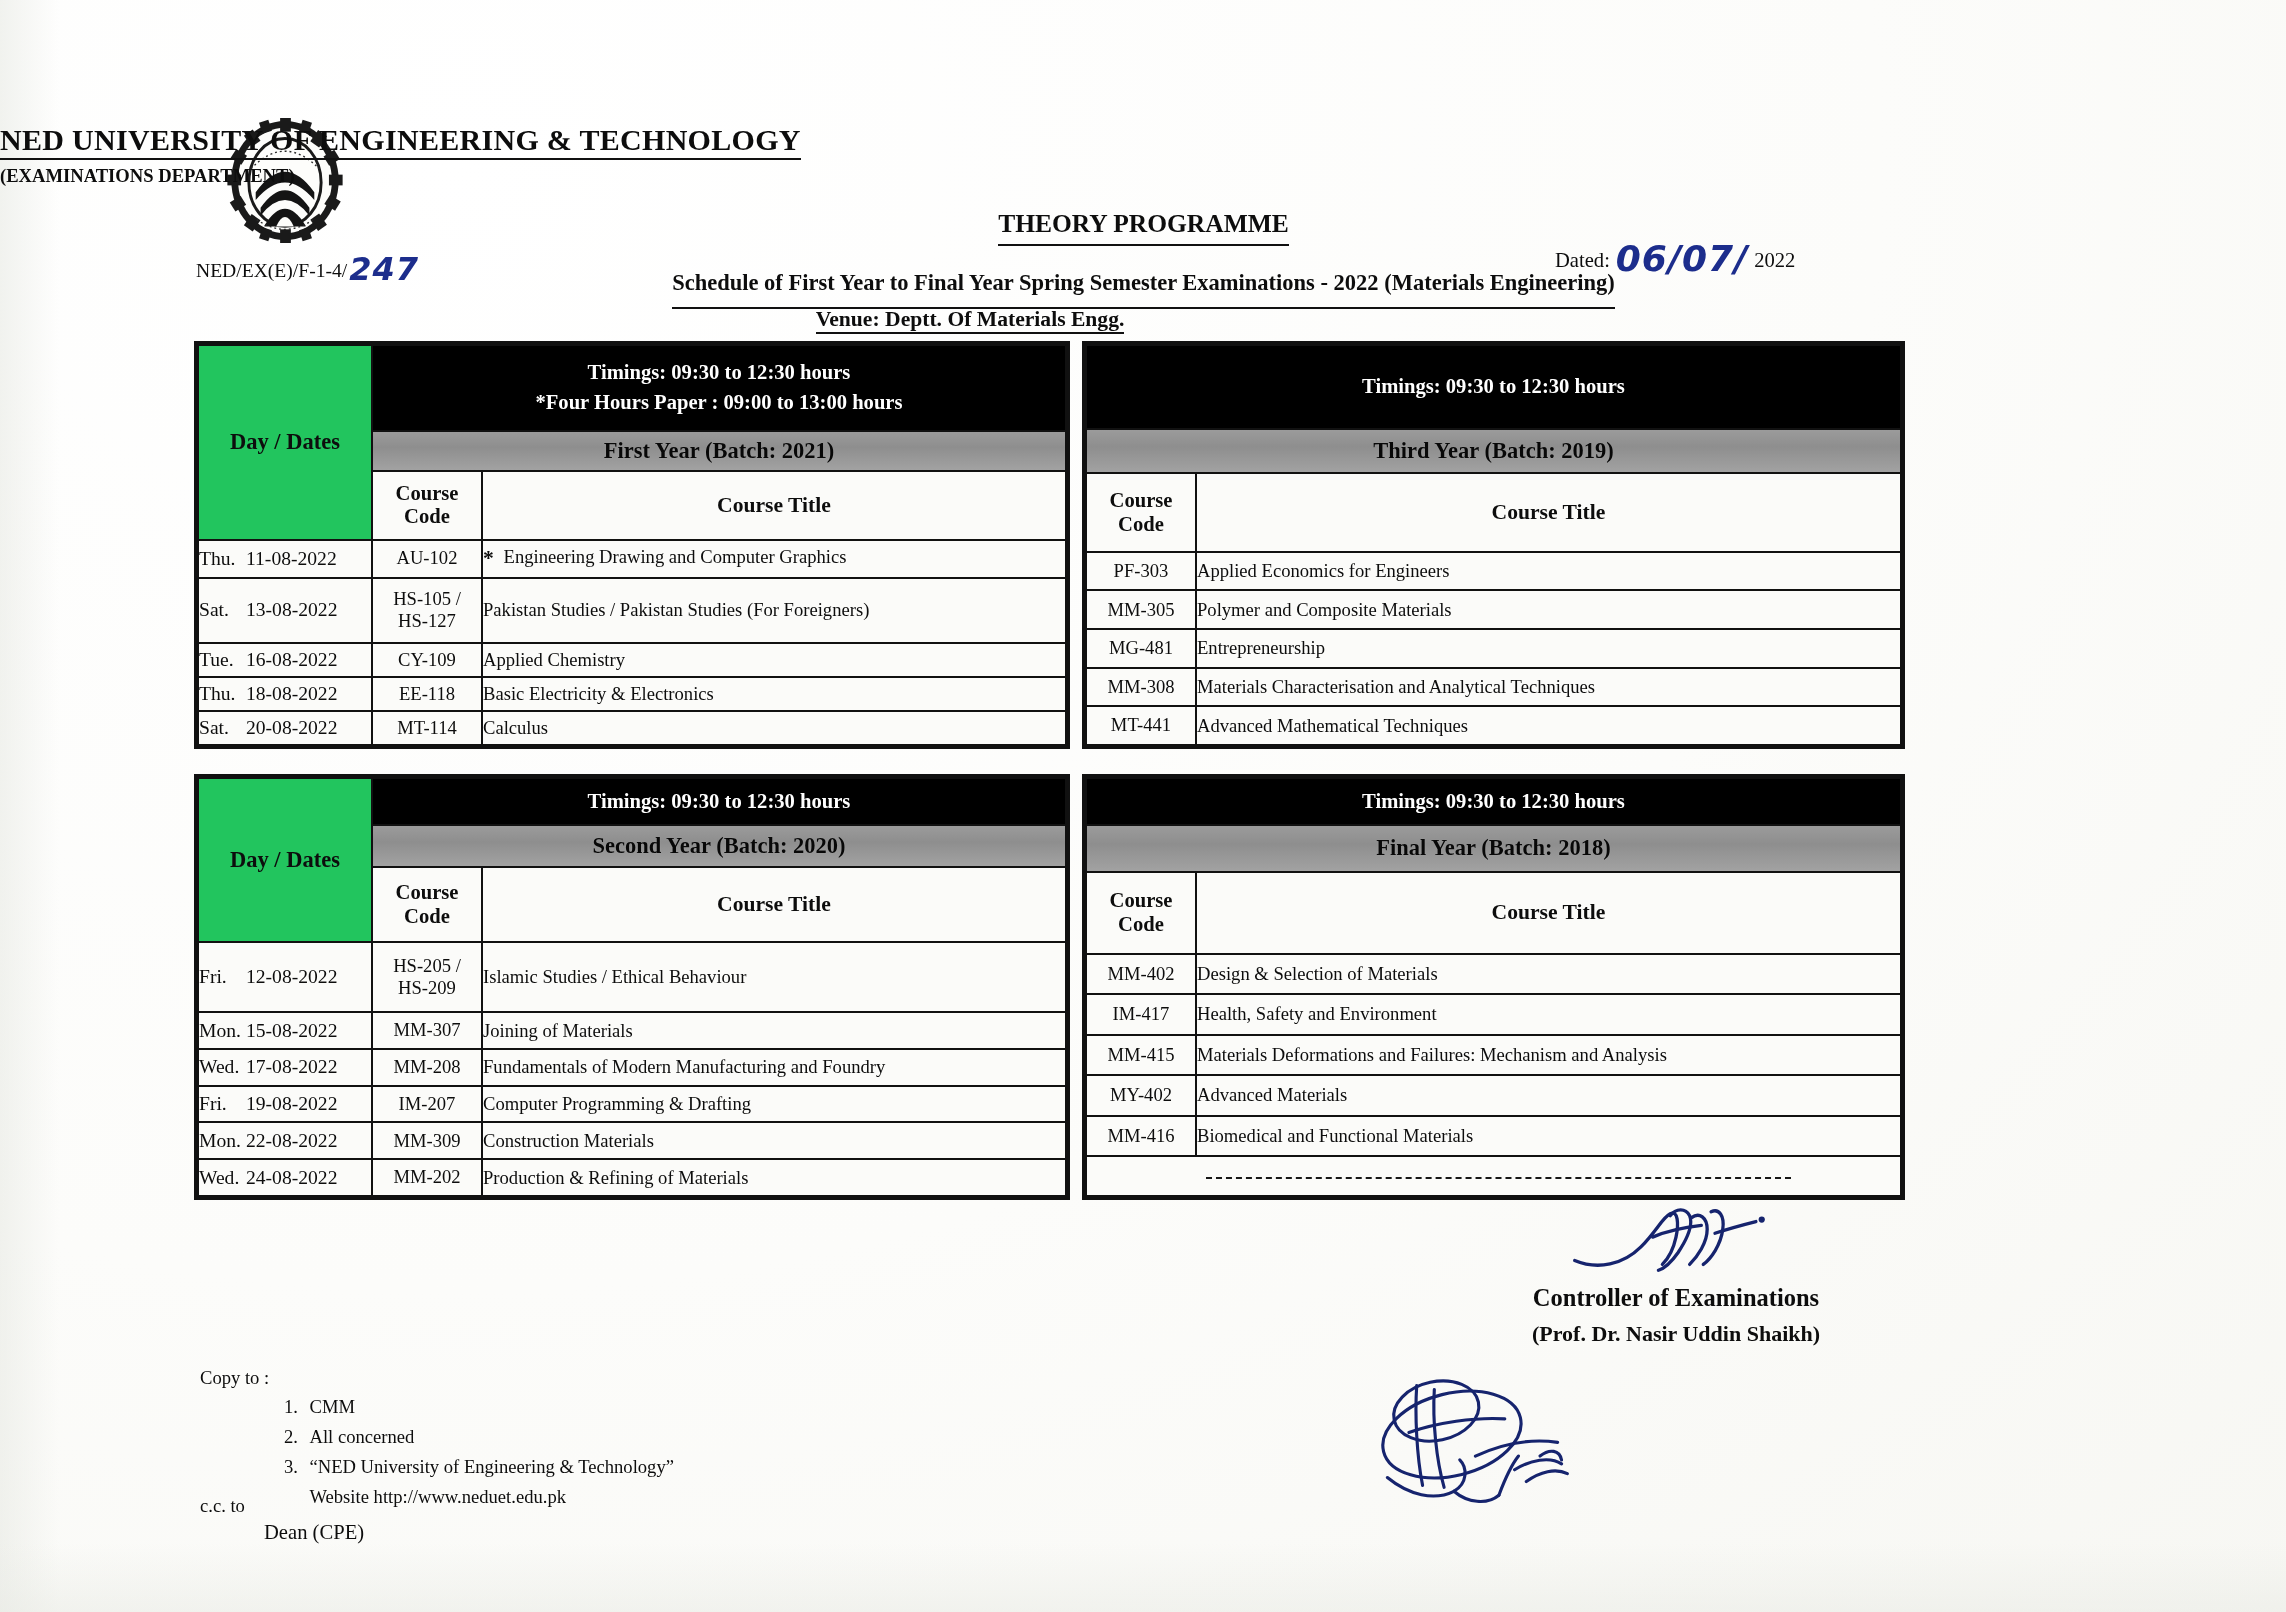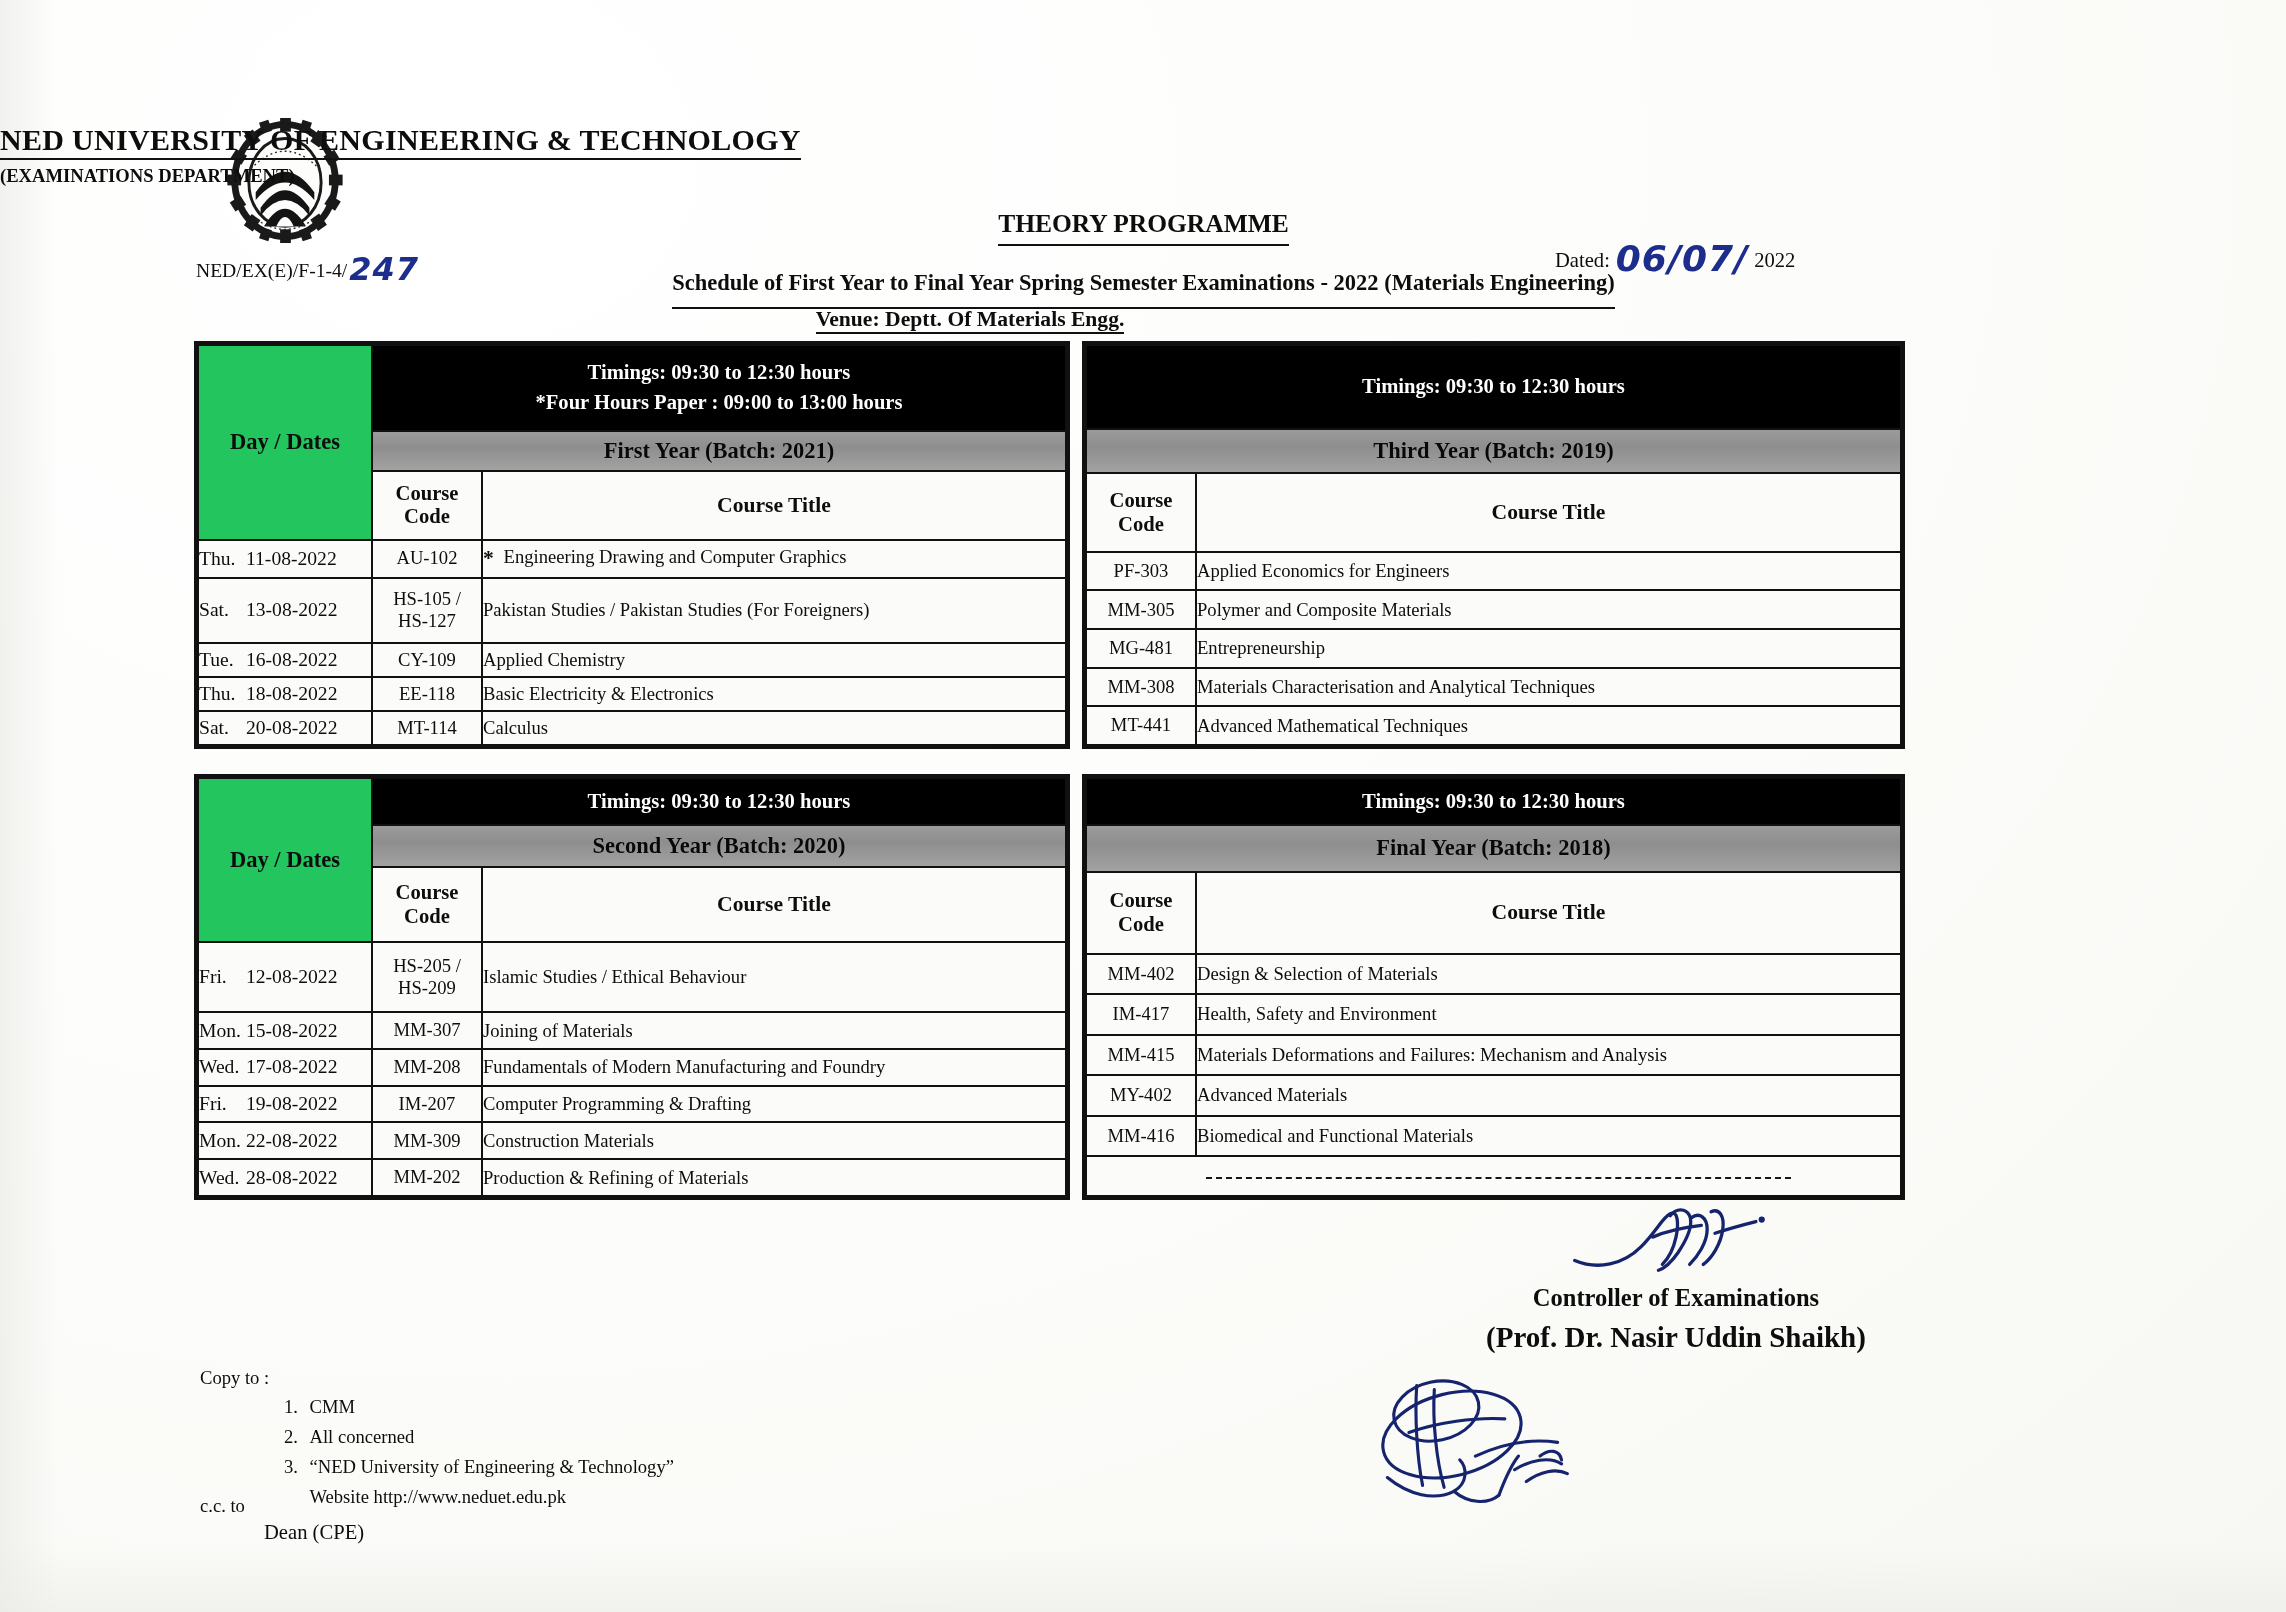--- a/index.html
+++ b/index.html
@@ -234,21 +234,21 @@
     width: 608px;
     text-align: center;
     font-size: 24.5px;
     font-weight: bold;
   }
   .sig-name {
     position: absolute;
     left: 1372px; top: 1321px;
     width: 608px;
     text-align: center;
-    font-size: 29px;
+    font-size: 22px;
     font-weight: bold;
   }
   .sig-scribble-2 {
     position: absolute;
     left: 1358px; top: 1362px;
     width: 274px; height: 147px;
   }
 
   
   .copyto {
@@ -474,21 +474,21 @@
           <td class="cell-date"><span class="dow">Fri.</span><span>19-08-2022</span></td>
           <td class="cell-code">IM-207</td>
           <td class="cell-title">Computer Programming &amp; Drafting</td>
         </tr>
         <tr>
           <td class="cell-date"><span class="dow">Mon.</span><span>22-08-2022</span></td>
           <td class="cell-code">MM-309</td>
           <td class="cell-title">Construction Materials</td>
         </tr>
         <tr>
-          <td class="cell-date"><span class="dow">Wed.</span><span>28-08-2022</span></td>
+          <td class="cell-date"><span class="dow">Wed.</span><span>24-08-2022</span></td>
           <td class="cell-code">MM-202</td>
           <td class="cell-title">Production &amp; Refining of Materials</td>
         </tr>
       </tbody>
     </table>
   </div>
 
   <div class="tblock" id="block-final">
     <table class="sched">
       <colgroup>

